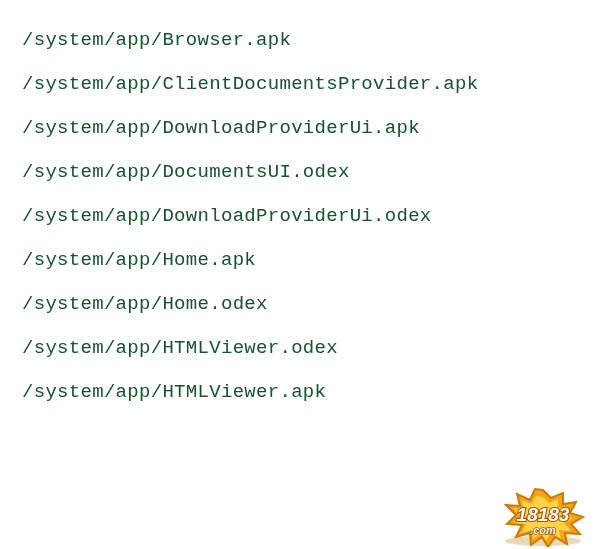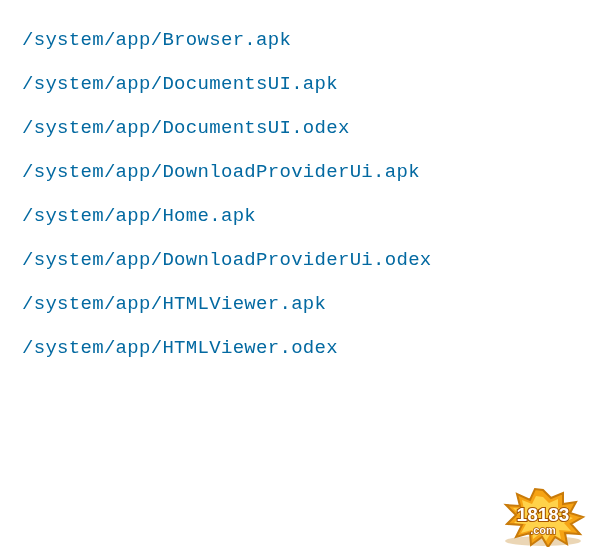--- a/index.html
+++ b/index.html
@@ -14,45 +14,47 @@
       font-family: "Courier New", Courier, monospace;
       position: relative;
       overflow: hidden;
     }
     .file-list {
       padding: 18px 10px 10px 22px;
     }
     .file-item {
       font-size: 19px;
       line-height: 44px;
-      color: #0369a1;
+      color: #14532d;
       white-space: nowrap;
       letter-spacing: 0.3px;
     }
     .watermark {
       position: absolute;
       bottom: 2px;
       right: 6px;
       width: 96px;
       height: 60px;
       pointer-events: none;
+      font-style: italic;
     }
   </style>
 </head>
 <body>
 
 <div class="file-list">
   <div class="file-item">/system/app/Browser.apk</div>
-  <div class="file-item">/system/app/DocumentsUI.apk</div>
+  <div class="file-item">/system/app/ClientDocumentsProvider.apk</div>
+  <div class="file-item">/system/app/DownloadProviderUi.apk</div>
   <div class="file-item">/system/app/DocumentsUI.odex</div>
-  <div class="file-item">/system/app/DownloadProviderUi.apk</div>
+  <div class="file-item">/system/app/DownloadProviderUi.odex</div>
   <div class="file-item">/system/app/Home.apk</div>
-  <div class="file-item">/system/app/DownloadProviderUi.odex</div>
+  <div class="file-item">/system/app/Home.odex</div>
+  <div class="file-item">/system/app/HTMLViewer.odex</div>
   <div class="file-item">/system/app/HTMLViewer.apk</div>
-  <div class="file-item">/system/app/HTMLViewer.odex</div>
 </div>
 
 <div class="watermark">
   <svg viewBox="0 0 96 60" width="96" height="60">
 
     <ellipse cx="50" cy="54" rx="38" ry="5" fill="#c68a2a" opacity="0.35"></ellipse>
 
     <path d="M50 3 L58 11 L70 6 L70 17 L83 15 L77 26 L90 30 L78 37 L87 47 L72 46 L74 57 L62 50 L55 60 L49 50 L38 58 L37 46 L23 50 L29 38 L14 37 L23 28 L13 18 L27 19 L24 7 L37 13 L42 2 Z" fill="#f6a314" stroke="#c97b0a" stroke-width="2"></path>
 
     <path d="M50 10 L56 16 L65 12 L65 21 L75 20 L70 28 L80 31 L71 36 L78 44 L66 43 L68 52 L58 46 L53 54 L48 46 L40 52 L39 43 L28 46 L33 37 L21 36 L28 29 L20 21 L31 22 L29 13 L39 17 L43 9 Z" fill="#ffd24a"></path>

